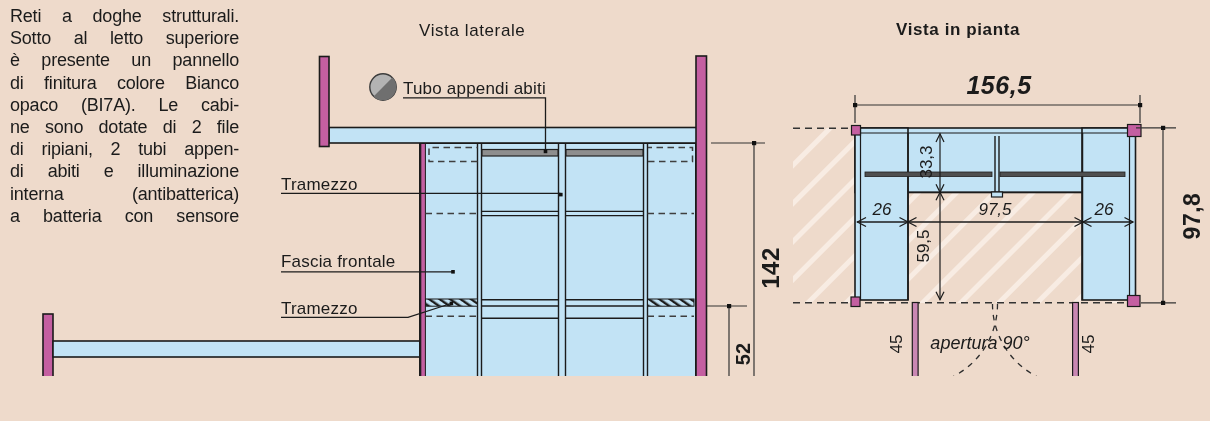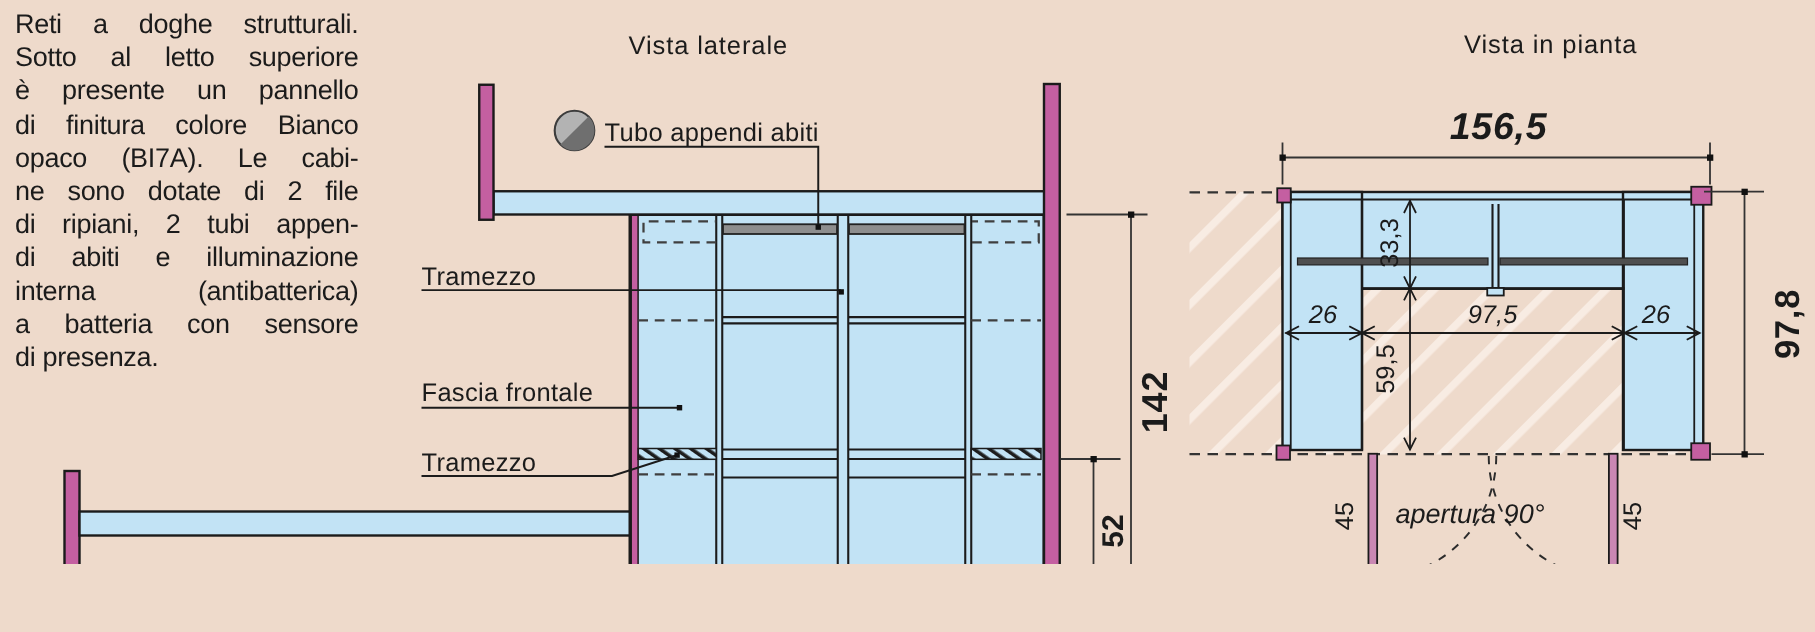--- a/index.html
+++ b/index.html
@@ -223,25 +223,24 @@
     <div class="jl">Reti a doghe strutturali.</div>
     <div class="jl">Sotto al letto superiore</div>
     <div class="jl">è presente un pannello</div>
     <div class="jl">di finitura colore Bianco</div>
     <div class="jl">opaco (BI7A). Le cabi-</div>
     <div class="jl">ne sono dotate di 2 file</div>
     <div class="jl">di ripiani, 2 tubi appen-</div>
     <div class="jl">di abiti e illuminazione</div>
     <div class="jl">interna (antibatterica)</div>
     <div class="jl">a batteria con sensore</div>
-    <div class="ll">di presenza.</div>
   </div>
 
   <div class="txt title" style="left:419px;top:21px;">Vista laterale</div>
-  <div class="txt title" style="left:976px;top:20px;">Vista in pianta</div>
+  <div class="txt title" style="left:896px;top:20px;font-weight:bold;">Vista in pianta</div>
 
   <div class="txt lbl" style="left:403px;top:79px;">Tubo appendi abiti</div>
   <div class="txt lbl" style="left:281px;top:175px;">Tramezzo</div>
   <div class="txt lbl" style="left:281px;top:252px;">Fascia frontale</div>
   <div class="txt lbl" style="left:281px;top:299px;">Tramezzo</div>
 
   <div class="txt dimBig rot" style="left:771px;top:268px;">142</div>
   <div class="txt dimMid rot" style="left:743px;top:354px;">52</div>
 
   <div class="txt dimBig ctr" style="left:999px;top:85px;font-size:25px;">156,5</div>

